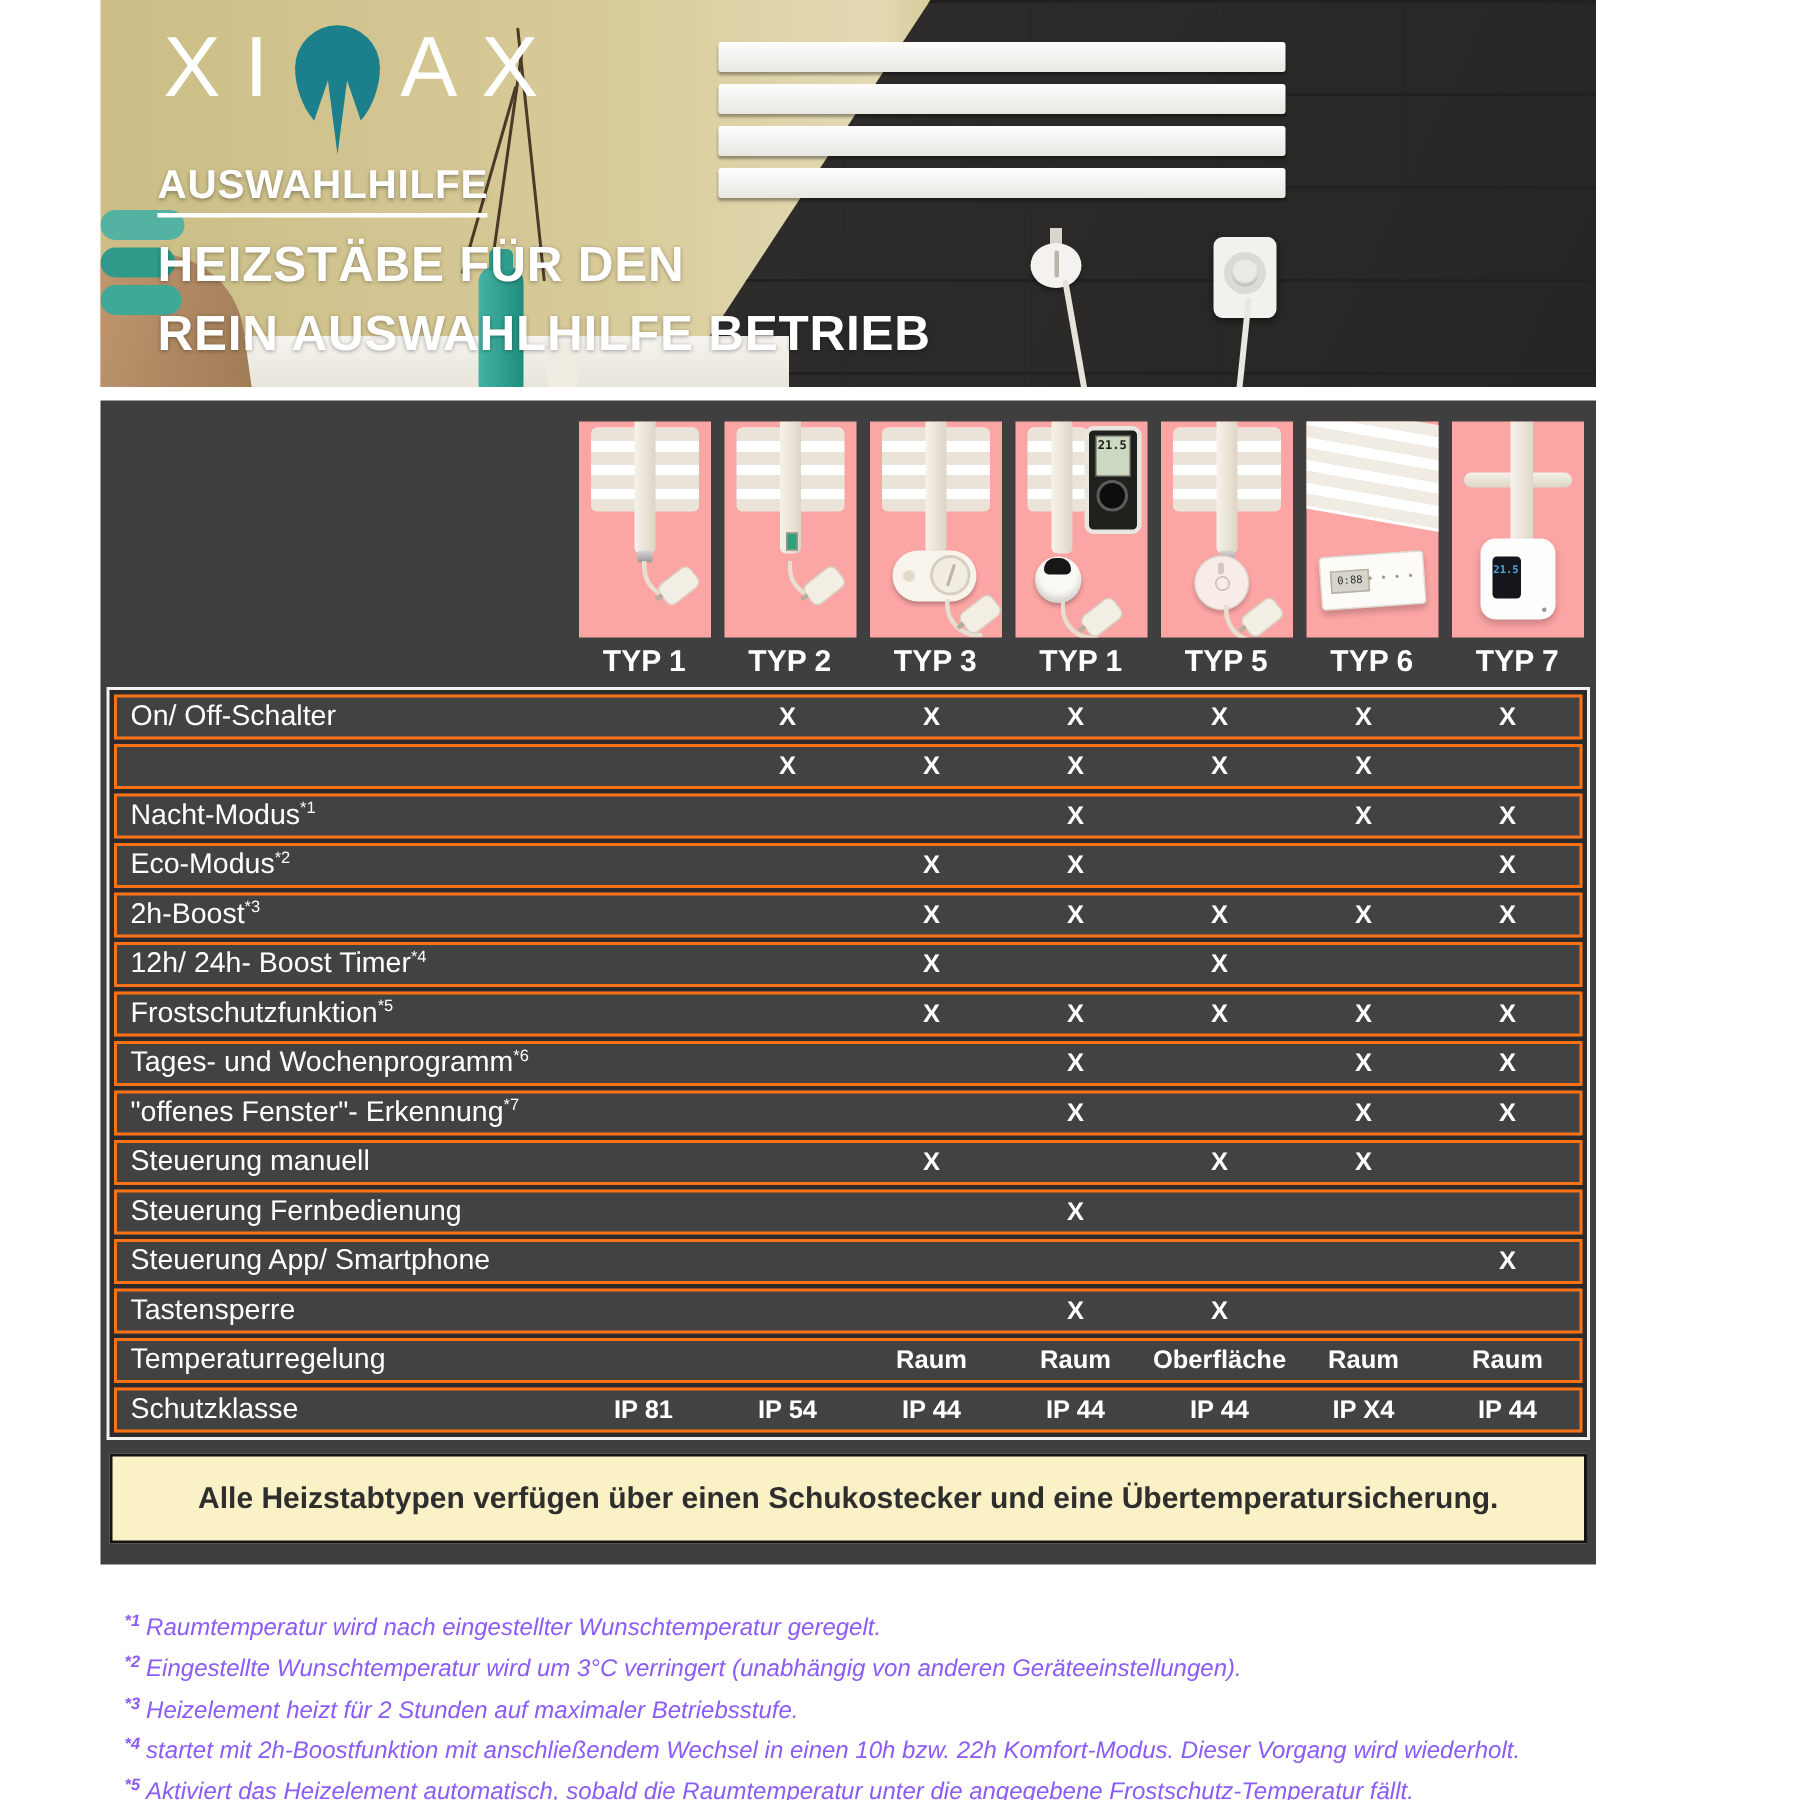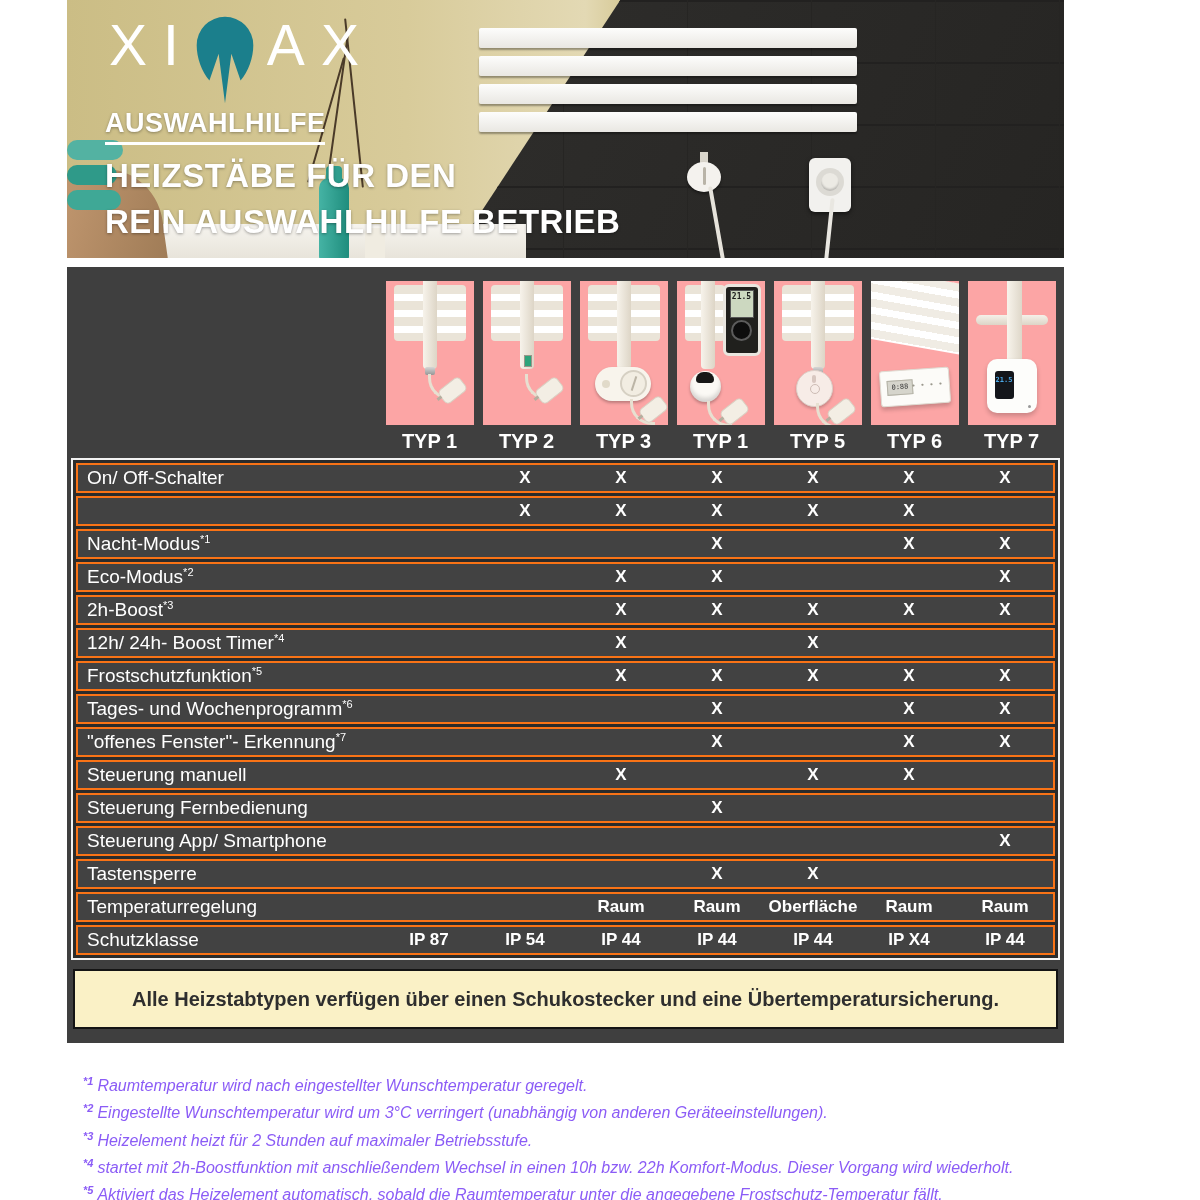--- a/index.html
+++ b/index.html
@@ -377,21 +377,21 @@
             <div class="fcell"></div>
             <div class="fcell"></div>
             <div class="fcell">Raum</div>
             <div class="fcell">Raum</div>
             <div class="fcell">Oberfläche</div>
             <div class="fcell">Raum</div>
             <div class="fcell">Raum</div>
           </div>
           <div class="frow">
             <div class="flabel">Schutzklasse</div>
-            <div class="fcell">IP 87</div>
+            <div class="fcell">IP 81</div>
             <div class="fcell">IP 54</div>
             <div class="fcell">IP 44</div>
             <div class="fcell">IP 44</div>
             <div class="fcell">IP 44</div>
             <div class="fcell">IP X4</div>
             <div class="fcell">IP 44</div>
           </div>
         </div>
     </div>
 

